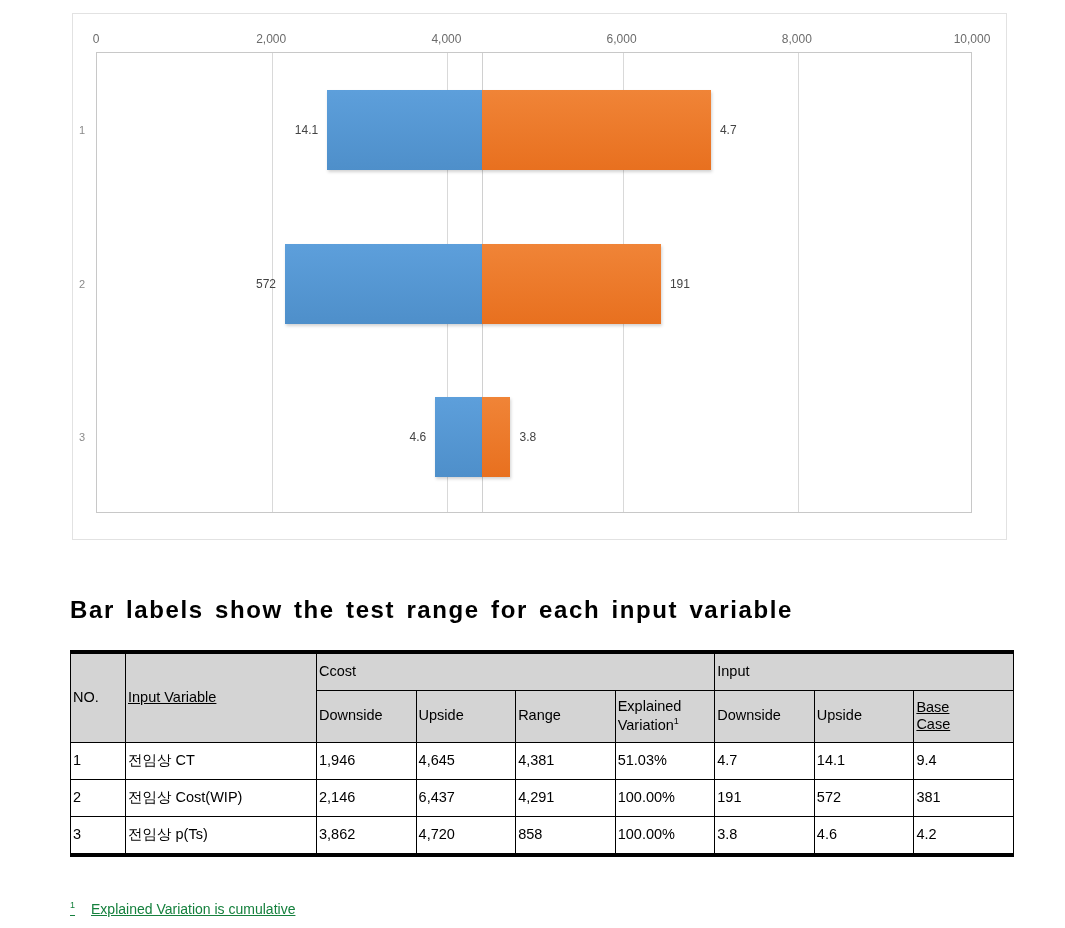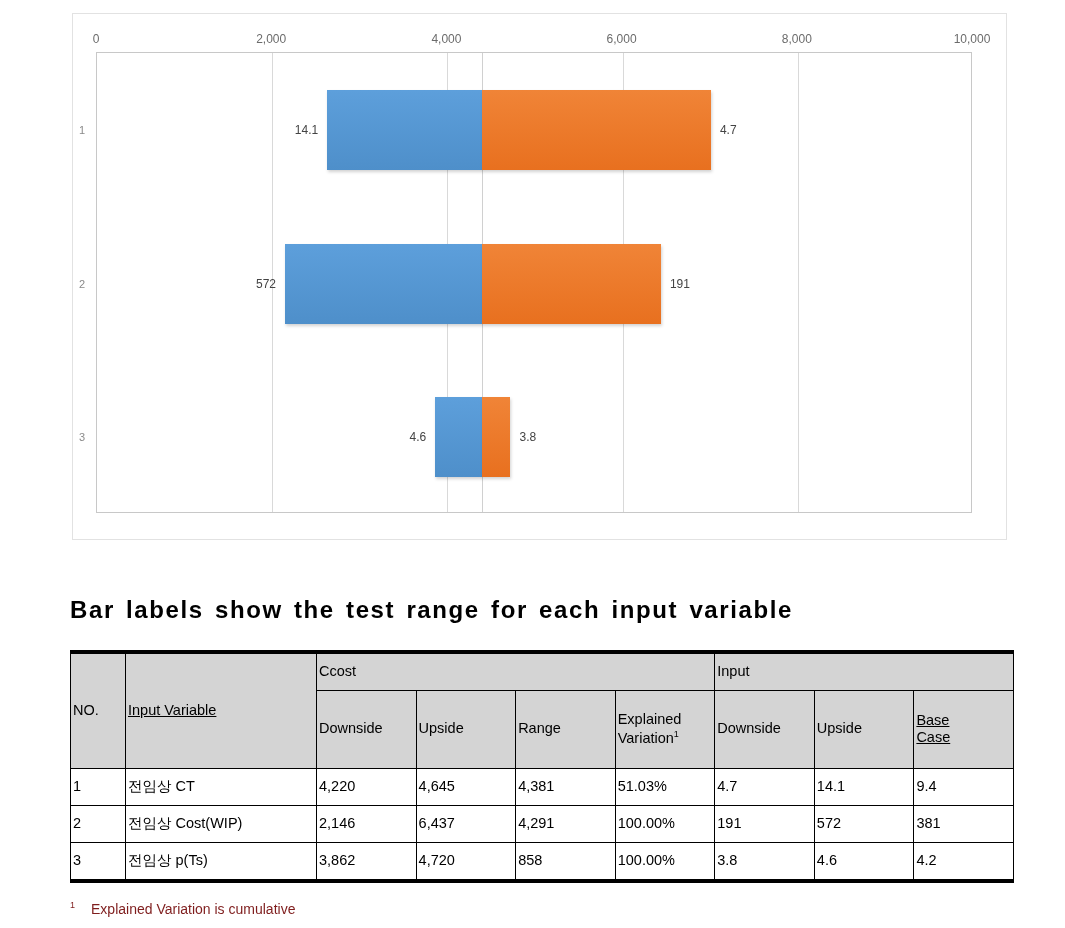--- a/index.html
+++ b/index.html
@@ -140,31 +140,32 @@
   .th-no      { width: 50px; }
   .th-var     { width: 186px; text-decoration: underline; }
   .th-ds      { width: 108px; }
   .th-us      { width: 94px; }
   .th-rg      { width: 94px; }
   .th-ev      { width: 128px; }
   .th-ids     { width: 112px; }
   .th-ius     { width: 90px; }
   .th-bc      { width: 82px; text-decoration: underline; }
   .grp-head { height: 38px; }
-  .sub-head { height: 78px; }
+  .sub-head { height: 52px; }
   sup { font-size: 9px; vertical-align: super; }
 
   
   #footnote {
     position: absolute;
     left: 70px;
     top: 900px;
     font-size: 14px;
-    color: #7f1d1d;
-    white-space: nowrap;
+    color: #15803d;
+    white-space: nowrap;
+    text-decoration: underline;
   }
   #footnote .fn-mark {
     font-size: 9px;
     vertical-align: super;
     margin-right: 16px;
   }
 </style>
 </head>
 <body>
 
@@ -238,21 +239,21 @@
       <th class="th-bc">
         <span>Base</span><br>
         <span>Case</span>
       </th>
     </tr>
   </thead>
   <tbody id="table-body">
       <tr>
         <td>1</td>
         <td>전임상 CT</td>
-        <td>4,220</td>
+        <td>1,946</td>
         <td>4,645</td>
         <td>4,381</td>
         <td>51.03%</td>
         <td>4.7</td>
         <td>14.1</td>
         <td>9.4</td>
       </tr>
       <tr>
         <td>2</td>
         <td>전임상 Cost(WIP)</td>

